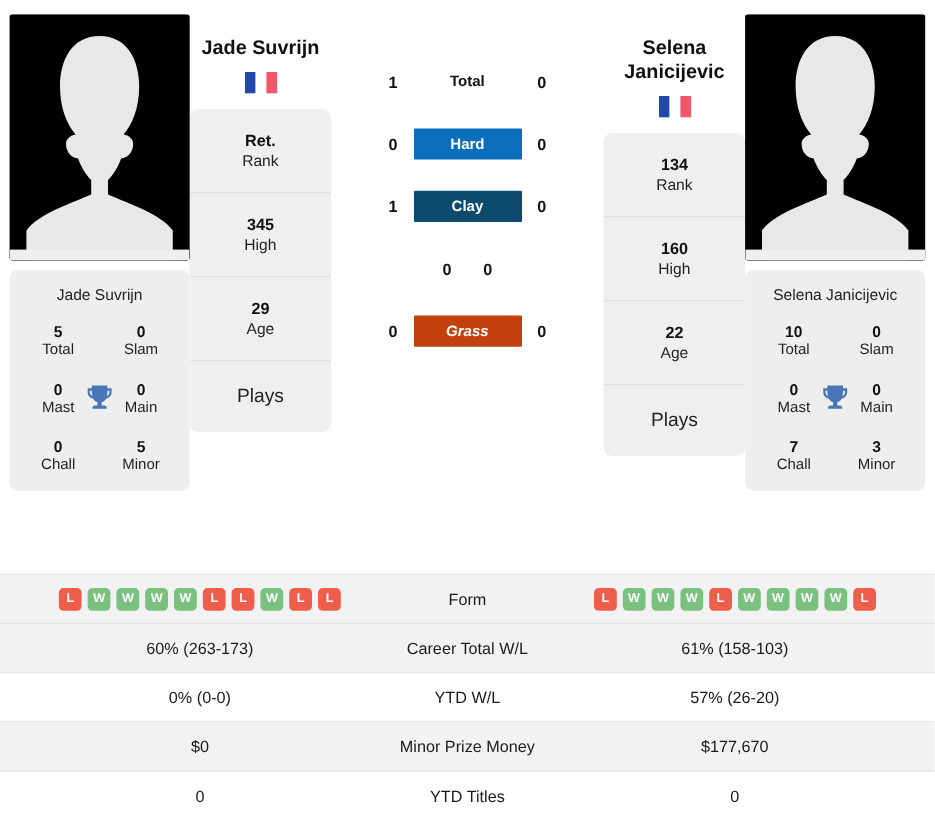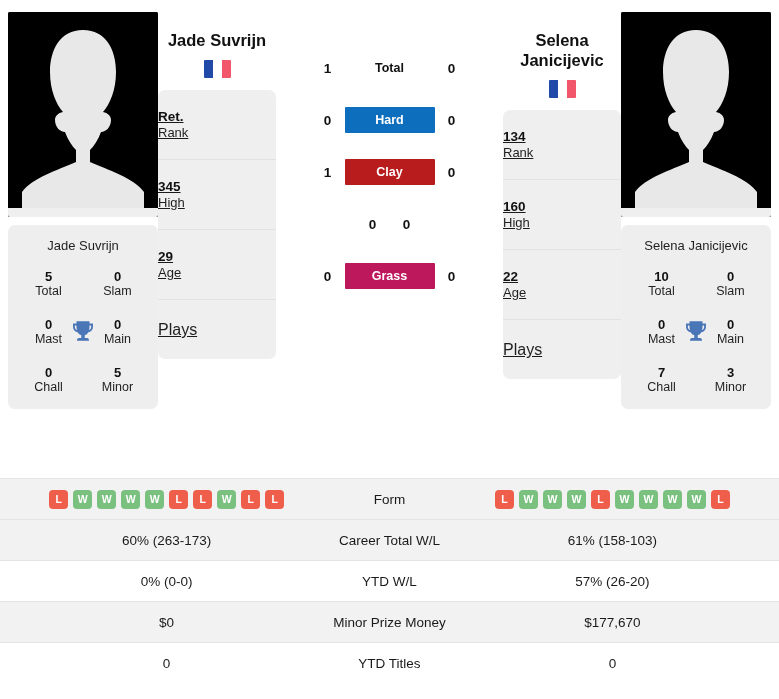--- a/index.html
+++ b/index.html
@@ -106,25 +106,24 @@
   .rank-card {
     width: 118px;
     background: #efefef;
     border-radius: 7px;
     overflow: hidden;
   }
   .rank-cell {
     height: 70px;
     display: flex;
     flex-direction: column;
-    align-items: flex-start;
+    align-items: center;
     justify-content: center;
     border-bottom: 1px solid #e2e2e2;
     line-height: 1.2;
-    text-decoration: underline;
   }
   .rank-cell:last-child { border-bottom: none; height: 59px; }
   .rank-cell .num { font-size: 13.5px; font-weight: bold; color: #111; }
   .rank-cell .lbl { font-size: 13px; color: #1f1f1f; }
   .rank-cell.plays .lbl { font-size: 16px; }
 
   
   .h2h-col {
     flex: 1 1 auto;
     padding-top: 46px;
@@ -271,30 +270,30 @@
         <div class="h2h-mid plain">Total</div>
         <div class="h2h-score">0</div>
       </div>
       <div class="h2h-row">
         <div class="h2h-score">0</div>
         <div class="h2h-mid surface" style="background: rgb(13, 110, 189);">Hard</div>
         <div class="h2h-score">0</div>
       </div>
       <div class="h2h-row">
         <div class="h2h-score">1</div>
-        <div class="h2h-mid surface" style="background: #b91c1c;">Clay</div>
+        <div class="h2h-mid surface" style="background: #0c4a6e;">Clay</div>
         <div class="h2h-score">0</div>
       </div>
       <div class="h2h-row">
         <div class="h2h-score">0</div>
         <div class="h2h-score">0</div>
       </div>
       <div class="h2h-row">
         <div class="h2h-score">0</div>
-        <div class="h2h-mid surface" style="background: #be185d;">Grass</div>
+        <div class="h2h-mid surface" style="background: #c2410c; font-style: italic;">Grass</div>
         <div class="h2h-score">0</div>
       </div>
     </div>
 
   <div class="rank-col">
     <div class="rank-head stacked">
       <div class="pname">Selena Janicijevic</div>
       <span class="flag">
         <i style="background:#2049a8"></i><i style="background:#ffffff"></i><i style="background:#f1566a"></i>
       </span>

